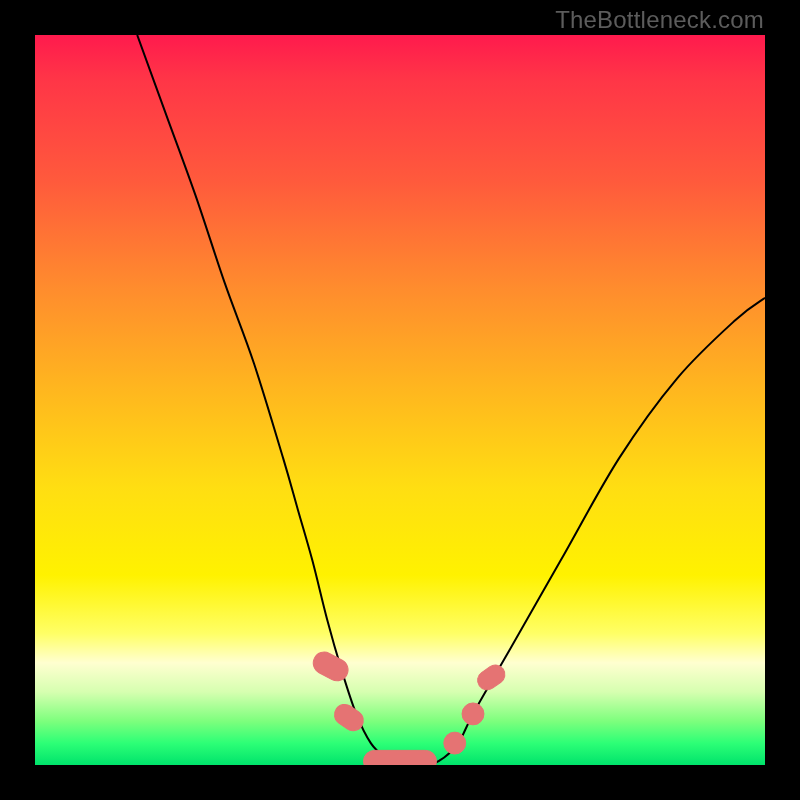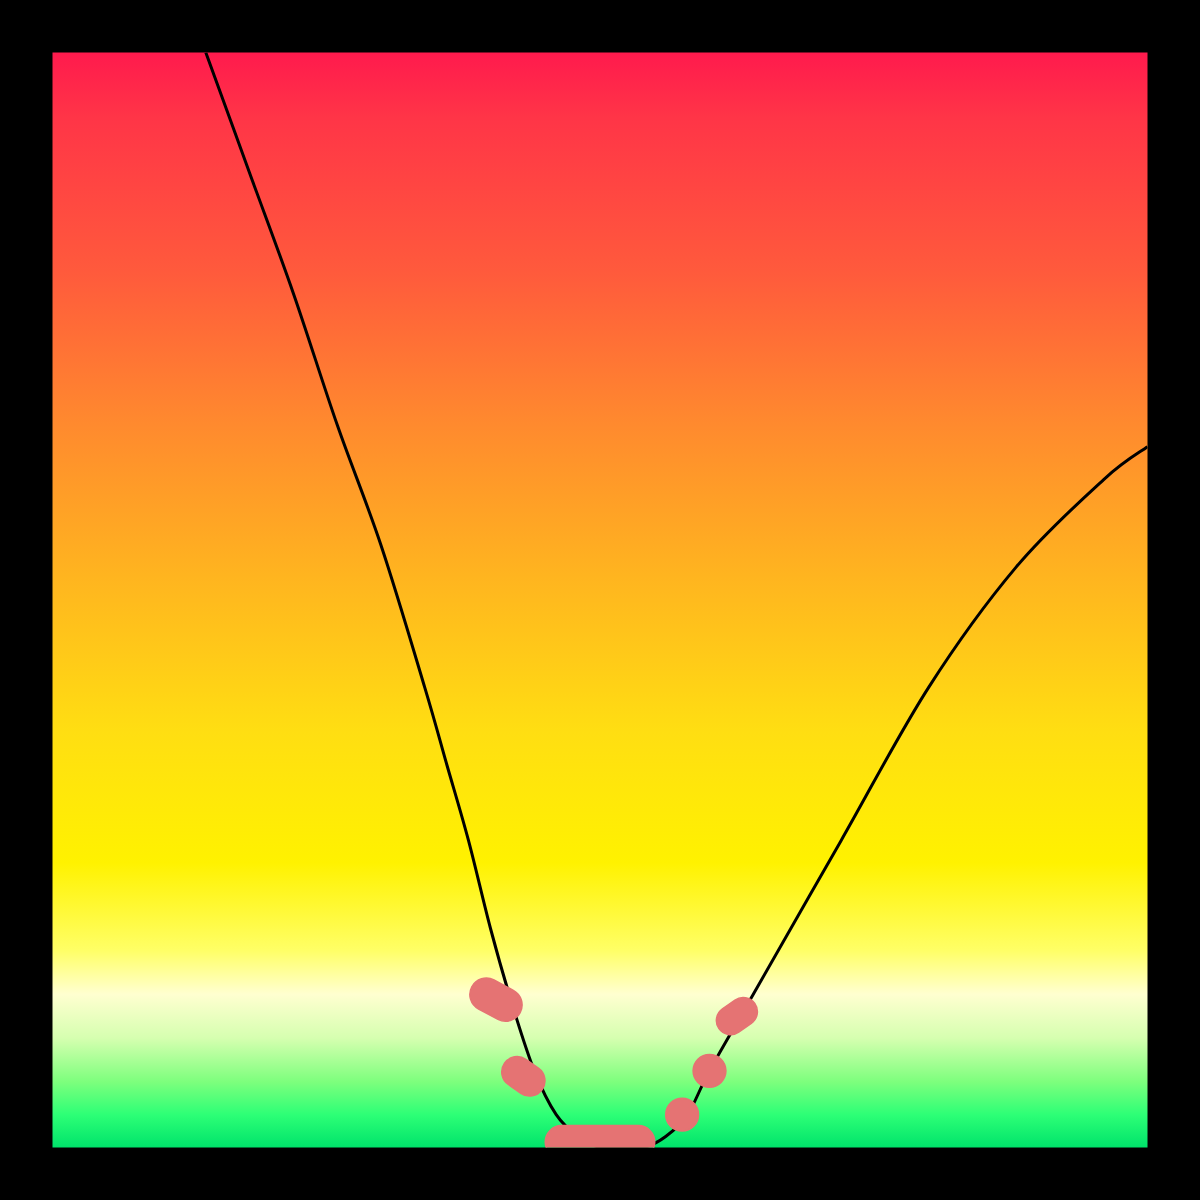--- a/index.html
+++ b/index.html
@@ -78,13 +78,14 @@
       <g>
           <rect x="284.70000000000005" y="613.2" width="21.9" height="36.5" rx="10.95" ry="10.95" class="marker" transform="rotate(-62 295.65000000000003 631.45)"></rect>
           <rect x="303.67999999999995" y="667.2199999999999" width="20.439999999999998" height="30.66" rx="10.219999999999999" ry="10.219999999999999" class="marker" transform="rotate(-55 313.9 682.55)"></rect>
           <rect x="328.5" y="715.4" width="73" height="21.9" rx="10.95" ry="10.95" class="marker" transform="rotate(0 365 726.35)"></rect>
           <circle cx="419.74999999999994" cy="708.1" r="10.95" class="marker"></circle>
           <circle cx="438" cy="678.9" r="10.95" class="marker"></circle>
           <rect x="446.76" y="627.8" width="18.98" height="29.2" rx="9.49" ry="9.49" class="marker" transform="rotate(55 456.25 642.4)"></rect>
         </g>
     </svg>
   </div>
+  <div class="watermark">TheBottleneck.com</div>
 </div>
 
 </body></html>

